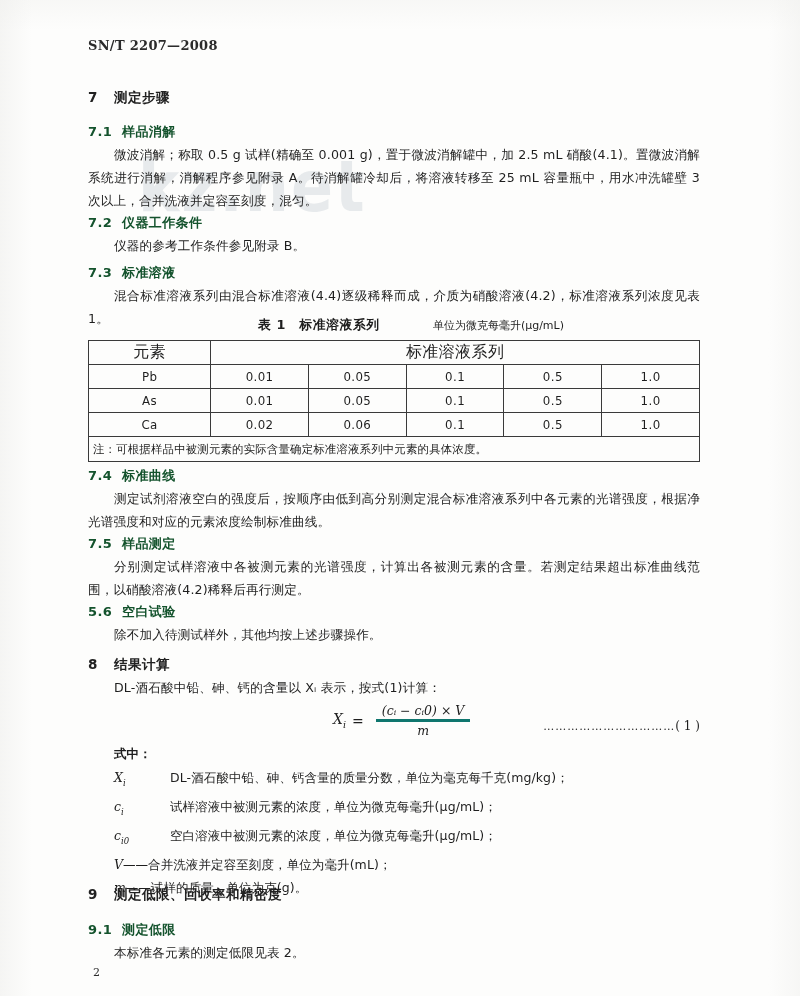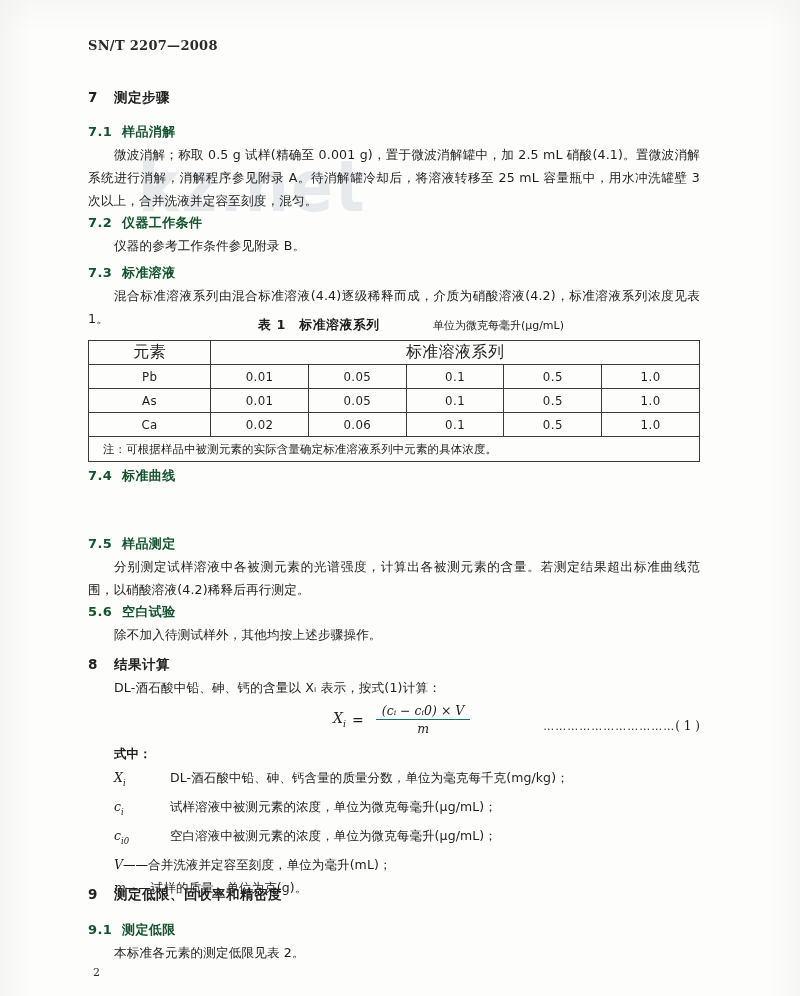--- a/index.html
+++ b/index.html
@@ -118,21 +118,21 @@
     border: 1px solid #3a3a3a;
     text-align: center;
     font-weight: normal;
     padding: 0;
     height: 23px;
     letter-spacing: 0.4px;
   }
   table.std th { font-weight: normal; font-size: 16px; margin-left: 43px; }
   table.std td.note {
     text-align: left;
-    padding-left: 14px;
+    padding-left: 4px;
     font-size: 11.4px;
     letter-spacing: 0.2px;
     height: 24px;
   }
   
   .formula-line {
     position: absolute;
     left: 88px;
     top: 703px;
     width: 612px;
@@ -151,21 +151,21 @@
   }
   .frac {
     display: inline-flex;
     flex-direction: column;
     align-items: center;
     margin-left: 6px;
   }
   .frac .numr {
     padding: 0 6px 1px 6px;
     font-size: 12.5px;
-    border-bottom: 1px solid #0f766e;
+    border-bottom: 3px solid #0f766e;
   }
   .frac .denm {
     padding-top: 1px;
     font-size: 12.5px;
   }
   sub { font-size: 0.68em; font-style: italic; }
   .eqnum {
     position: absolute;
     right: 0;
     top: 16px;
@@ -277,20 +277,21 @@
       </tr>
       <tr>
         <td class="note" colspan="6">注：可根据样品中被测元素的实际含量确定标准溶液系列中元素的具体浓度。</td>
       </tr>
     </tbody>
       </table>
 
     <div class="h2" style="top:467px;">
       <span class="num">7.4</span><span>标准曲线</span>
     </div>
+    <div class="para" style="top:487px;">测定试剂溶液空白的强度后，按顺序由低到高分别测定混合标准溶液系列中各元素的光谱强度，根据净光谱强度和对应的元素浓度绘制标准曲线。</div>
 
     <div class="h2" style="top:535px;">
       <span class="num">7.5</span><span>样品测定</span>
     </div>
     <div class="para" style="top:555px;">分别测定试样溶液中各被测元素的光谱强度，计算出各被测元素的含量。若测定结果超出标准曲线范围，以硝酸溶液(4.2)稀释后再行测定。</div>
 
     <div class="h2" style="top:603px;">
       <span class="num">5.6</span><span>空白试验</span>
     </div>
     <div class="para" style="top:623px;">除不加入待测试样外，其他均按上述步骤操作。</div>

